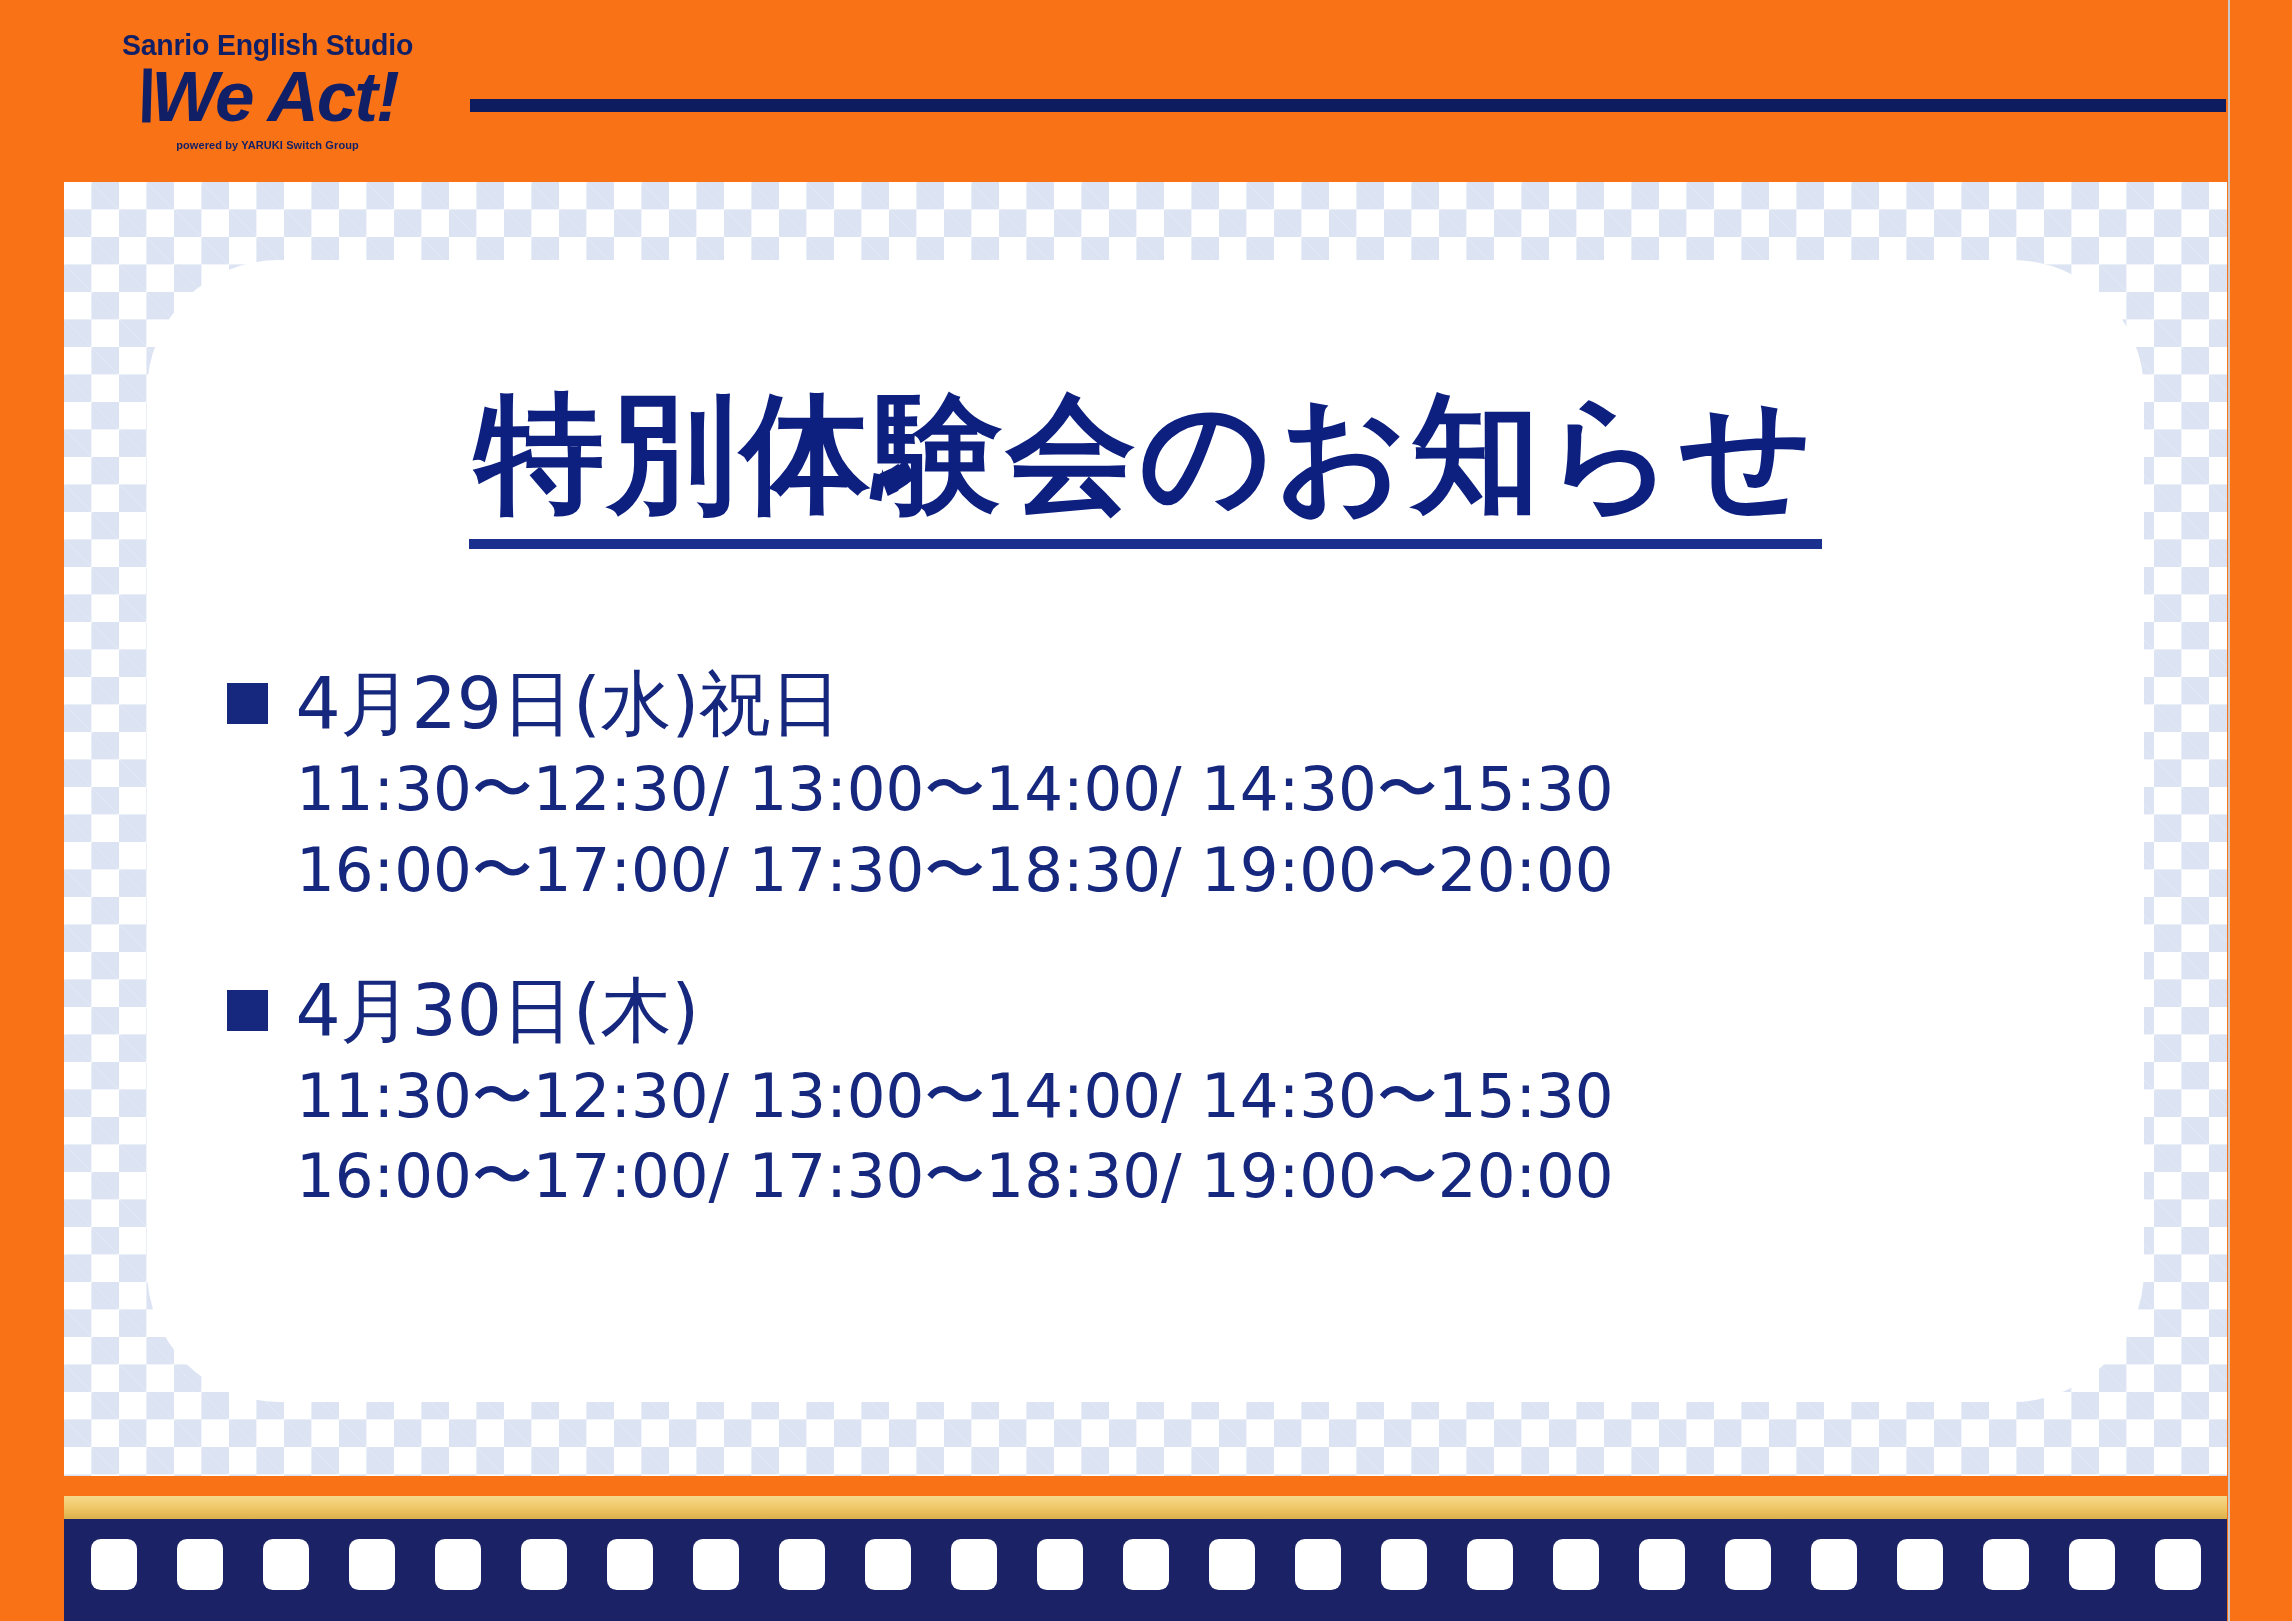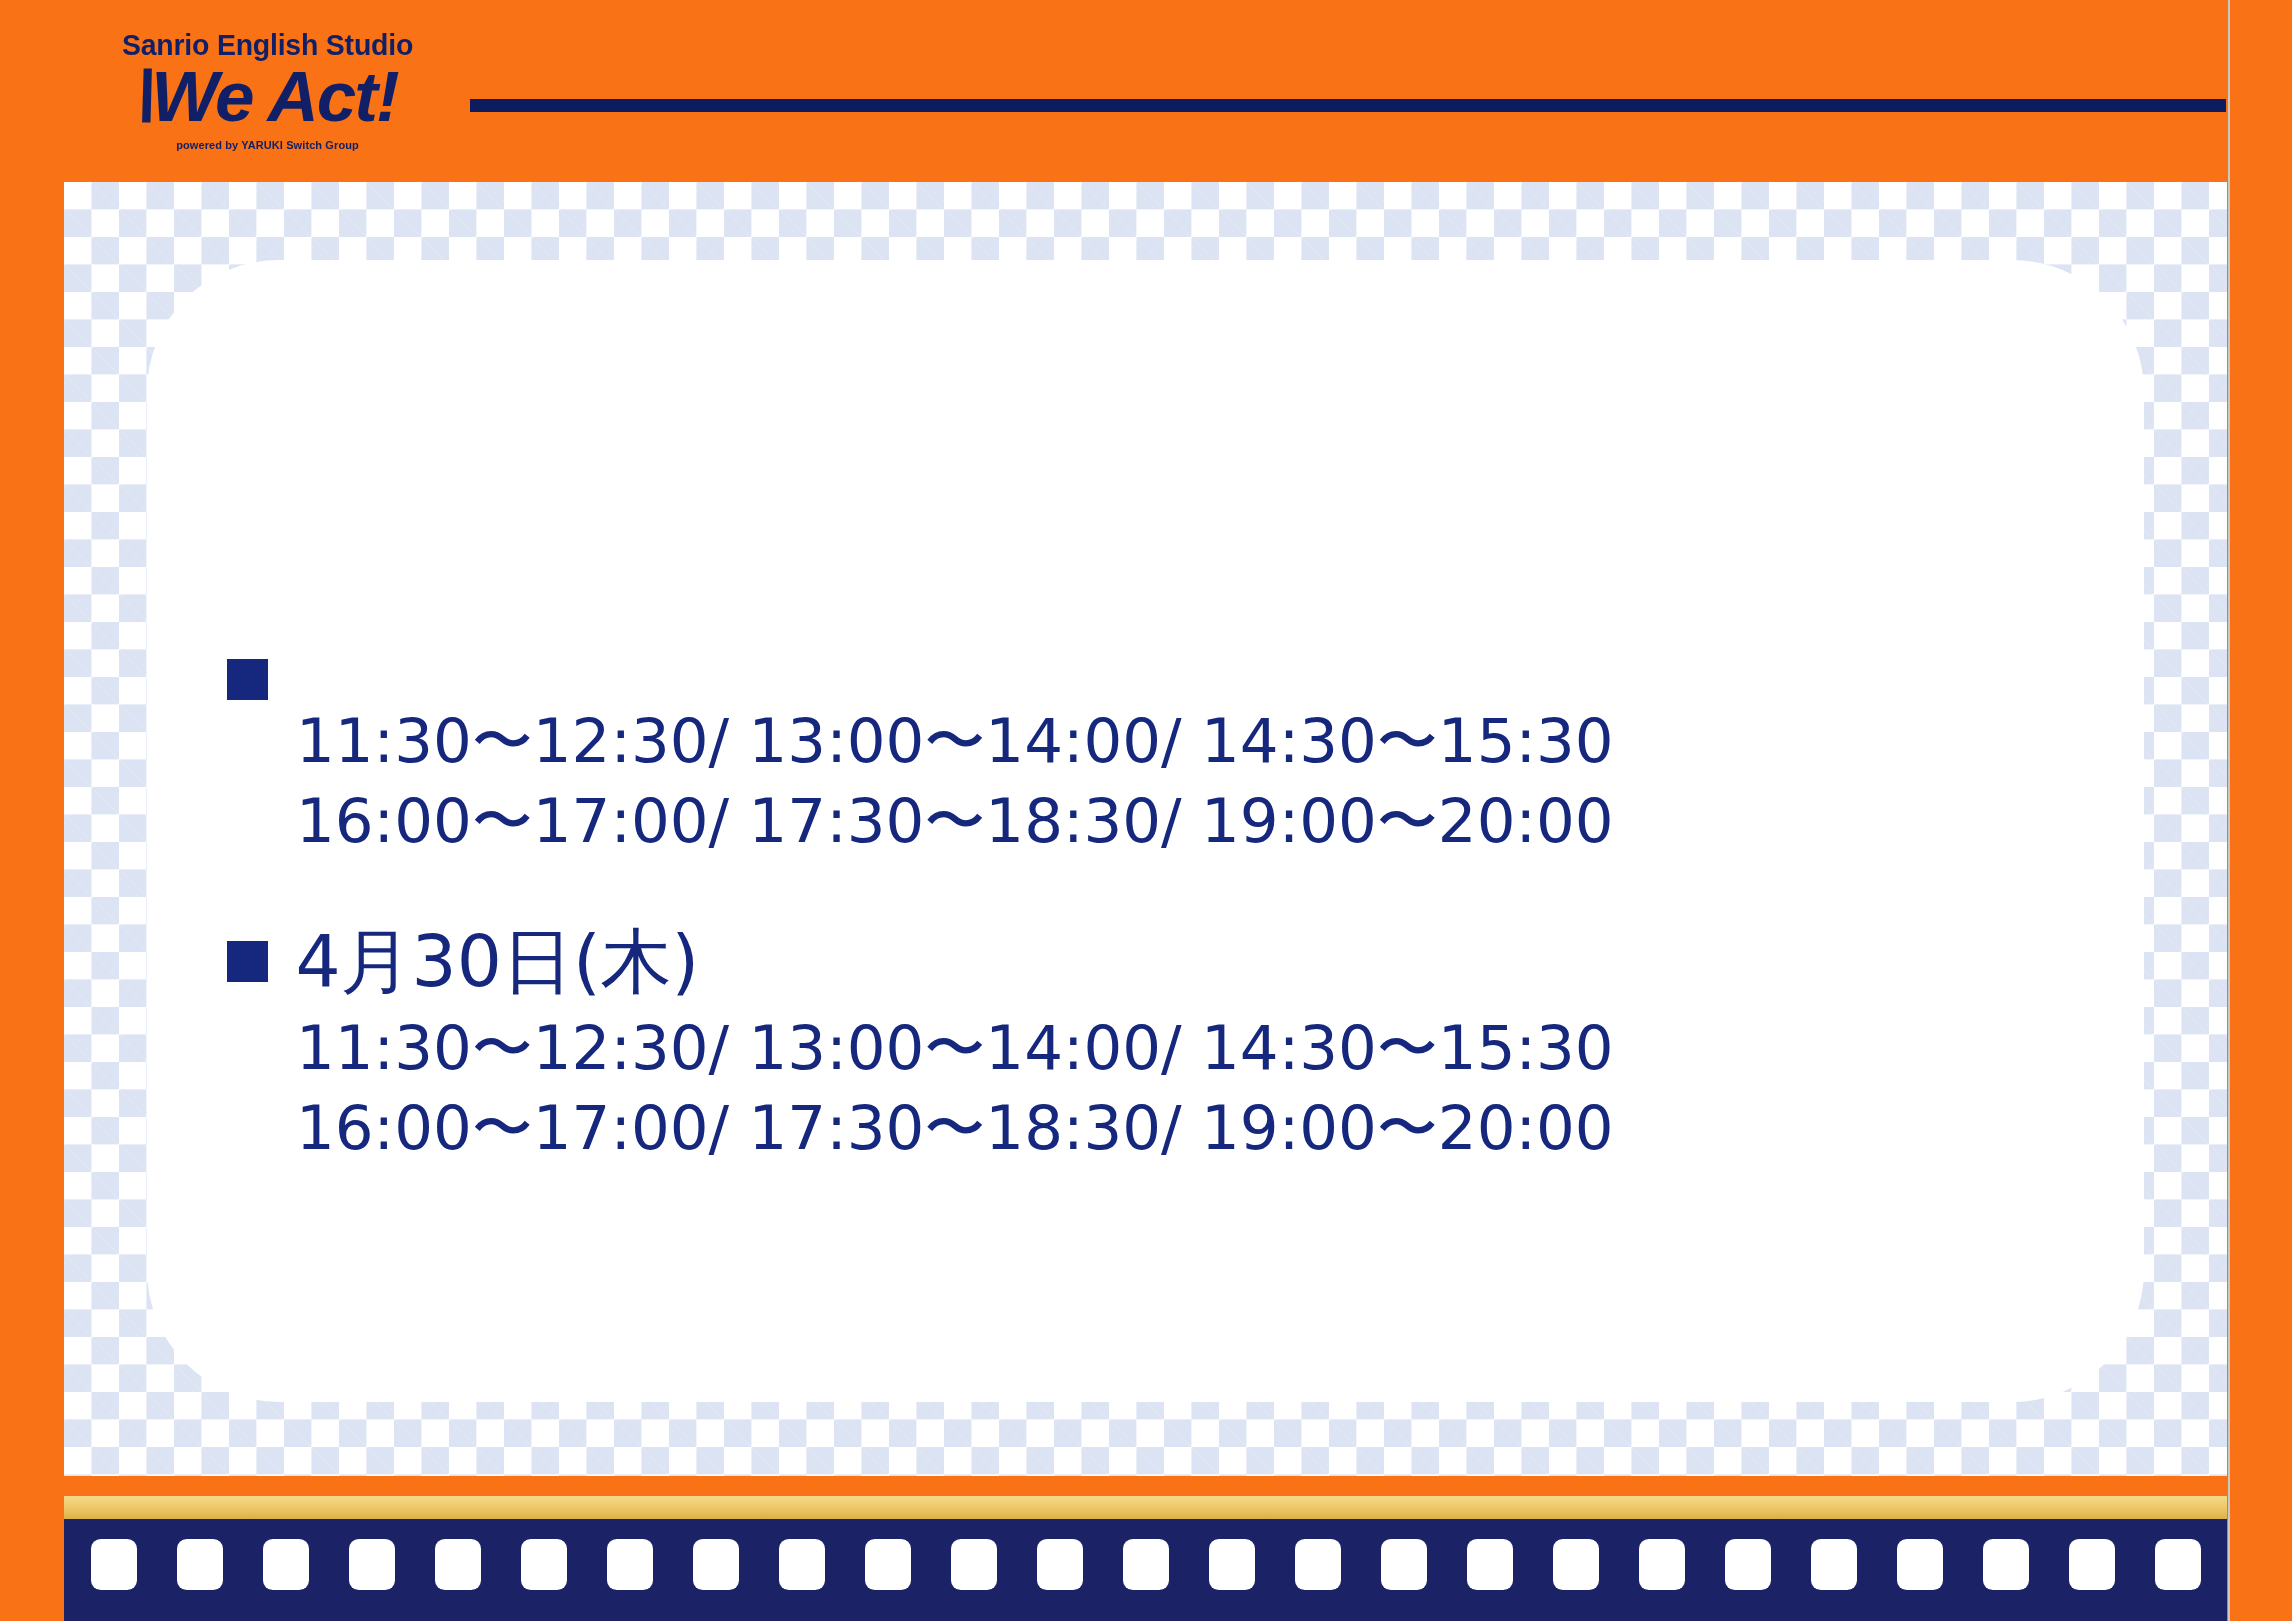--- a/index.html
+++ b/index.html
@@ -240,26 +240,30 @@
 
     <div class="header-rule"></div>
   </div>
 
   <div class="checker-panel">
     <div class="checker-fade"></div>
   </div>
 
   <div class="inner-card"></div>
 
+  <div class="title-wrap">
+    <span class="title">特別体験会のお知らせ</span>
+  </div>
 
   <div class="body-block">
 
     <div class="entry">
       <div class="entry-head">
         <span class="bullet"></span>
+        <span class="entry-date">4月29日(水)祝日</span>
       </div>
       <div class="entry-times">
         <div>11:30〜12:30/ 13:00〜14:00/ 14:30〜15:30</div>
         <div>16:00〜17:00/ 17:30〜18:30/ 19:00〜20:00</div>
       </div>
     </div>
 
     <div class="entry">
       <div class="entry-head">
         <span class="bullet"></span>

